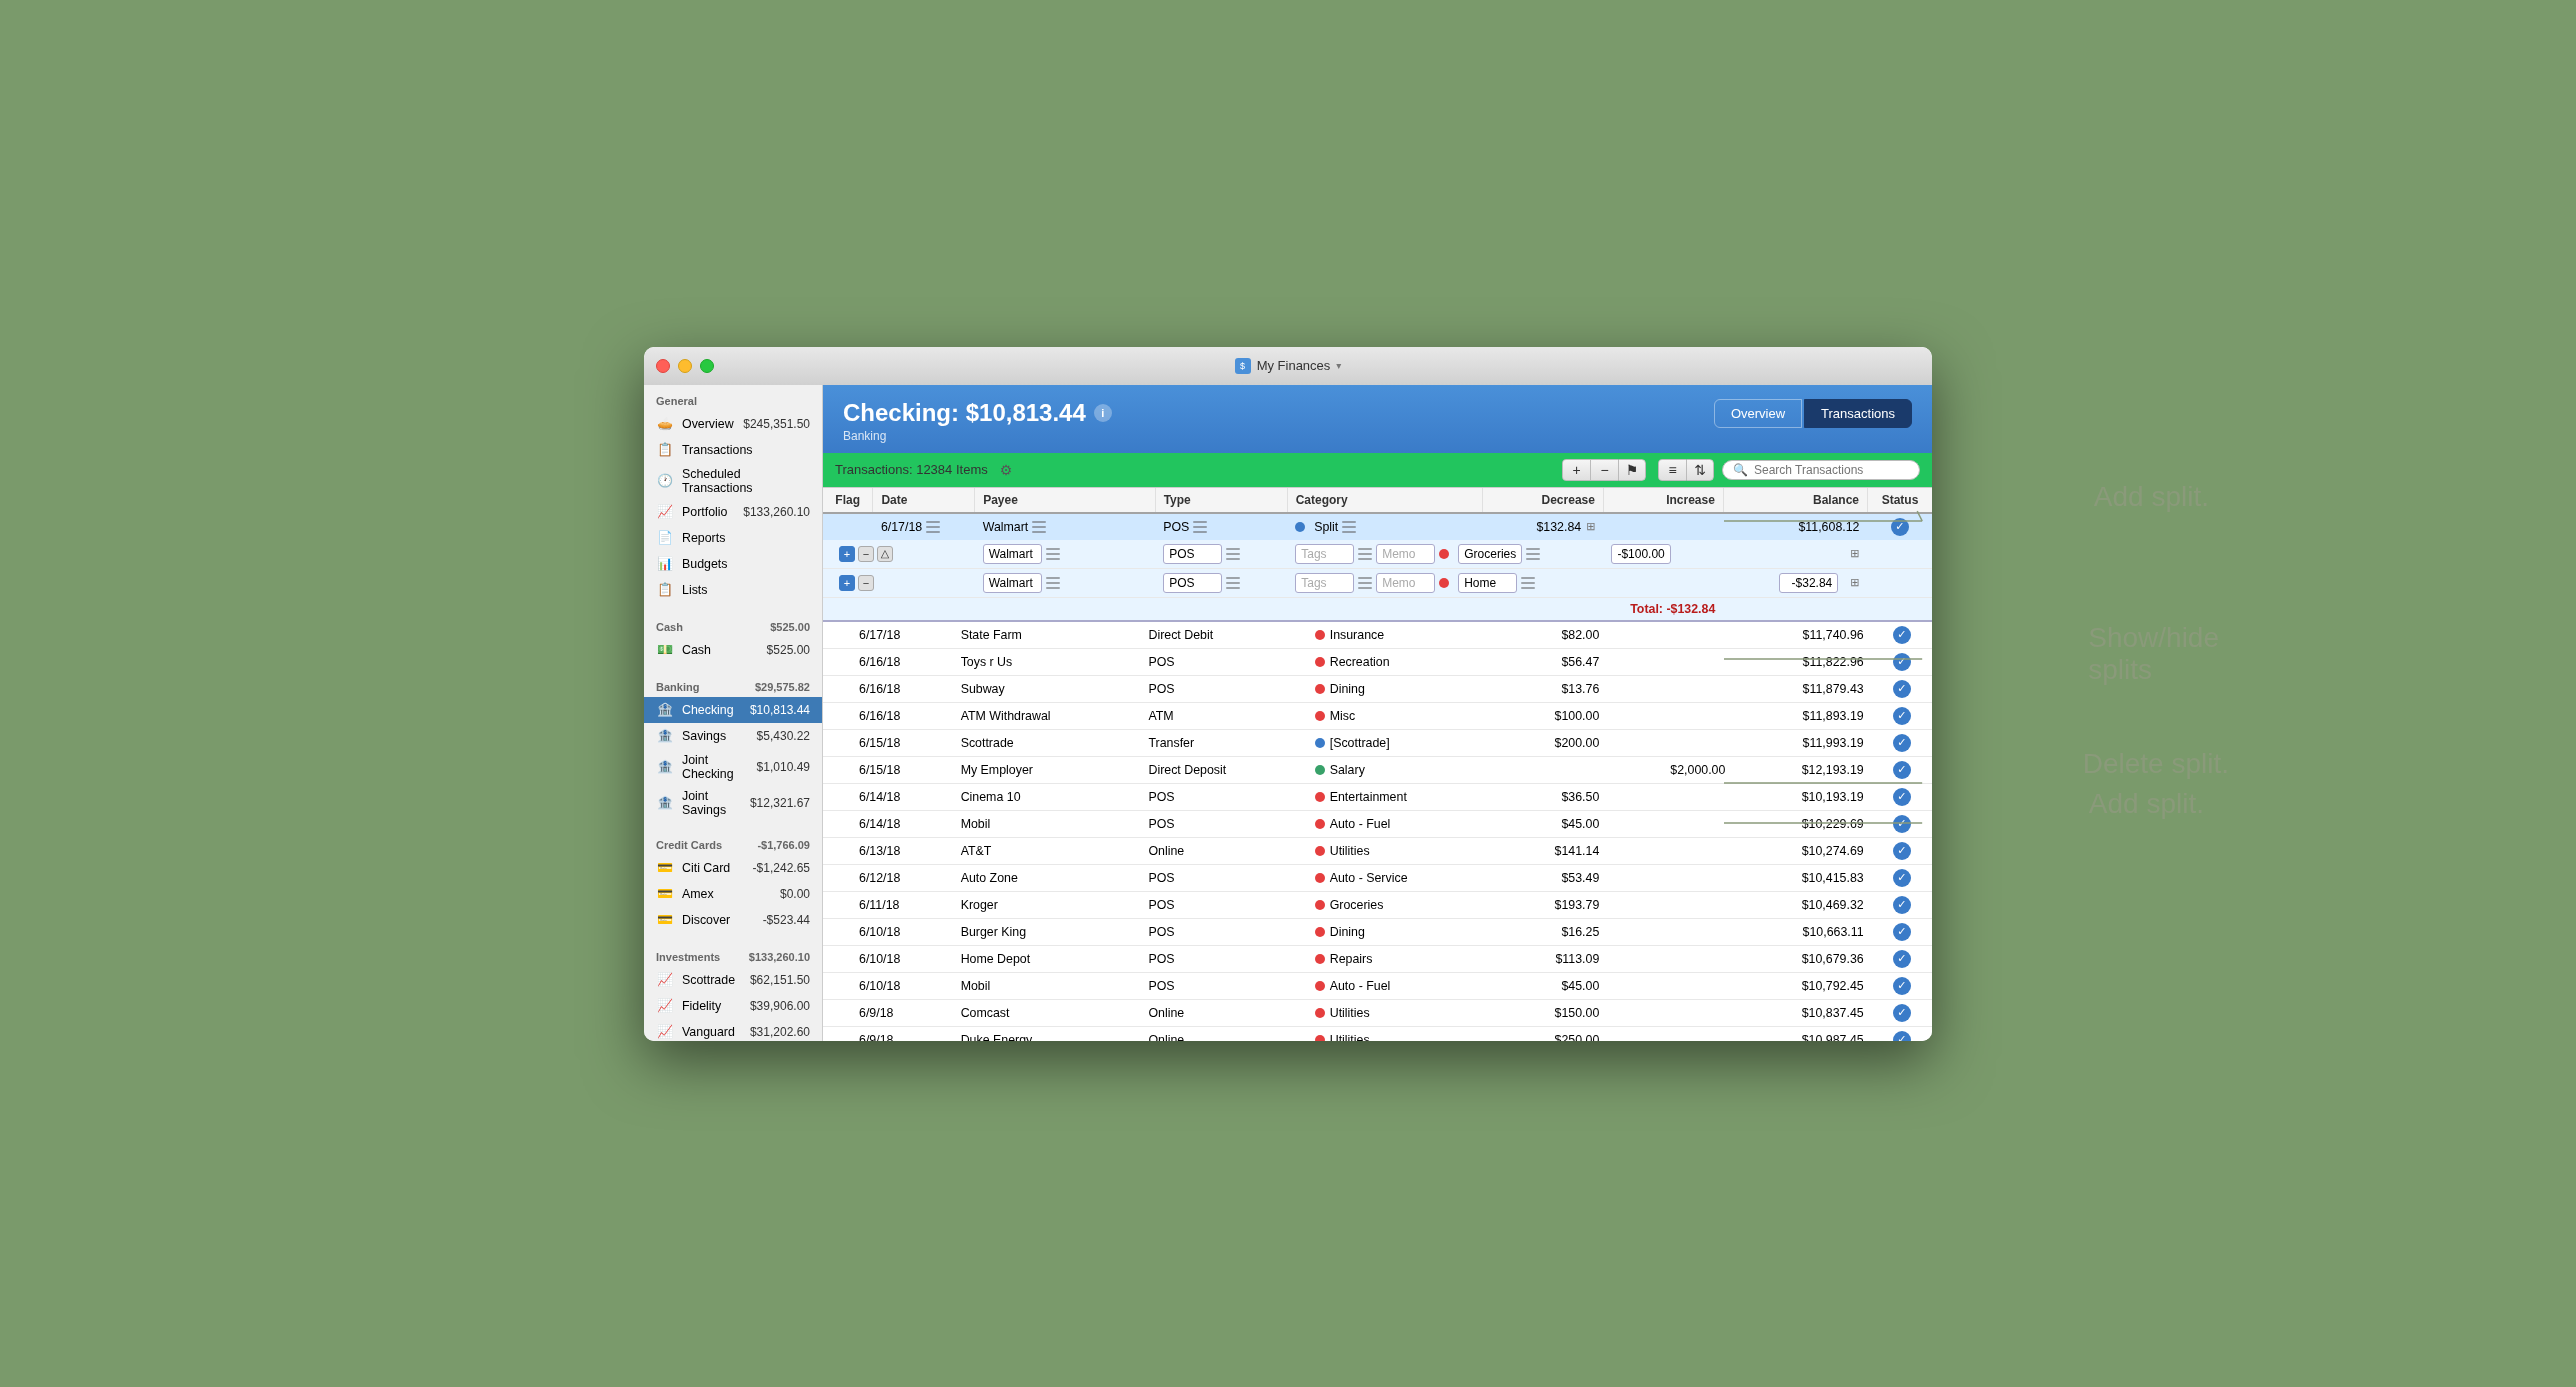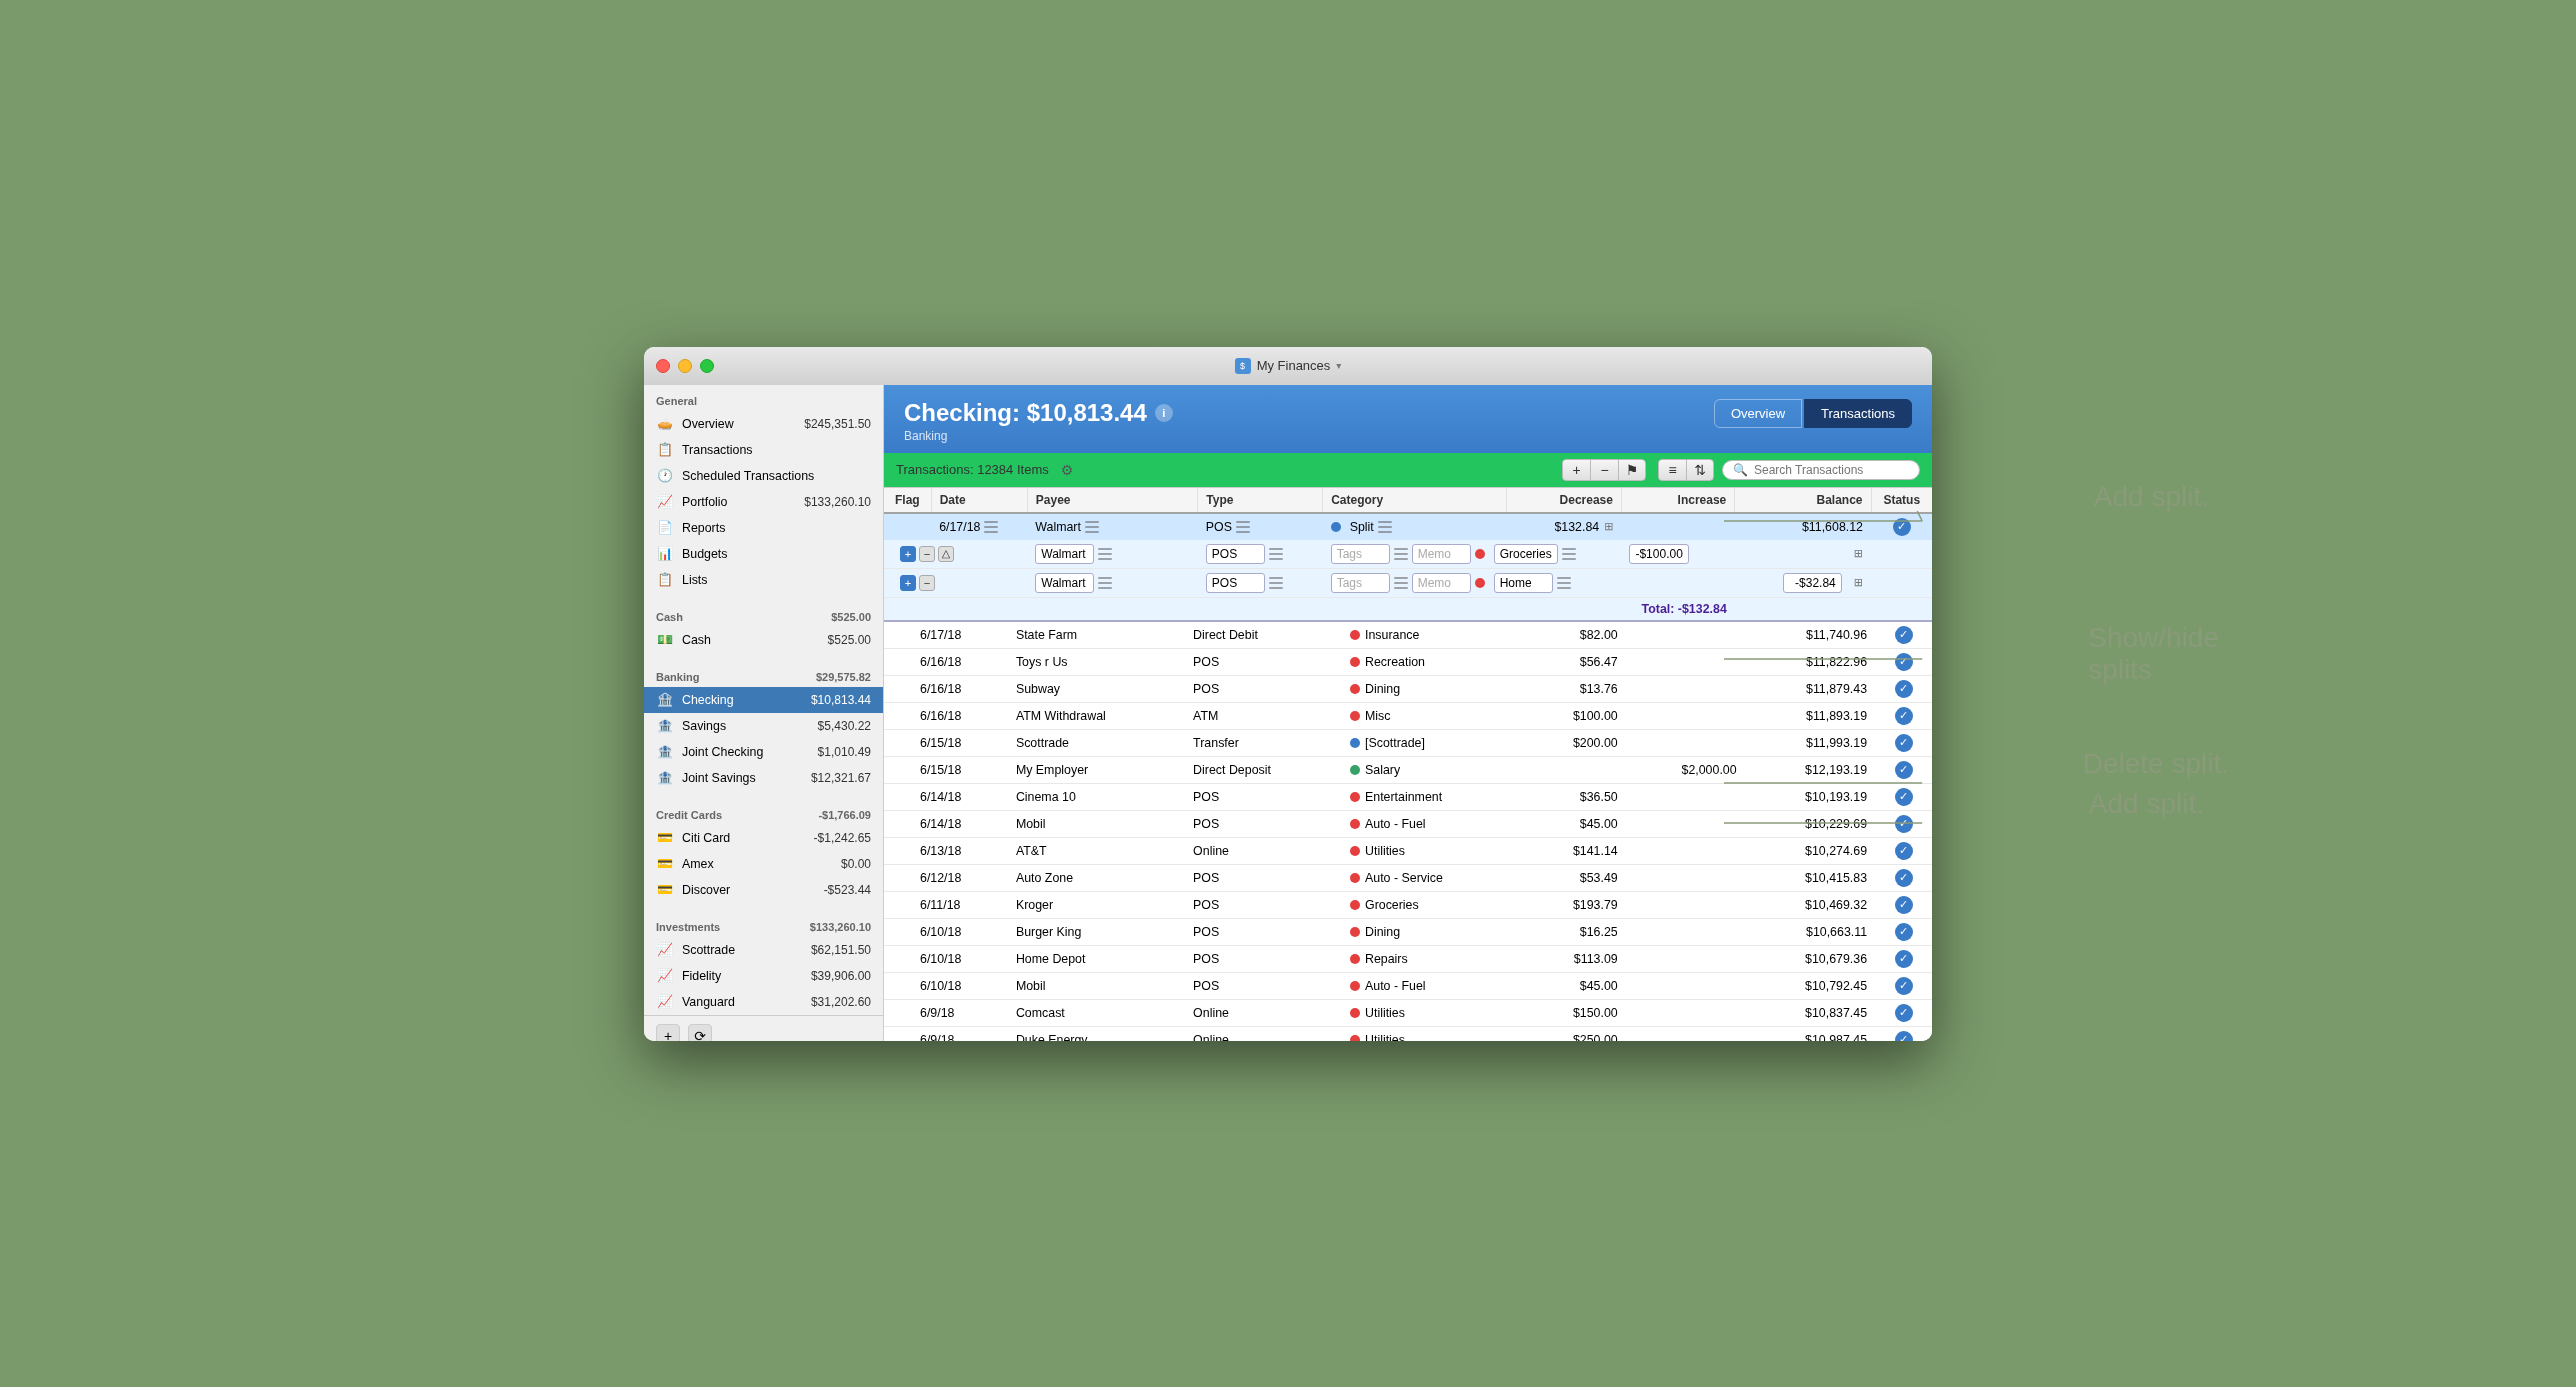--- a/index.html
+++ b/index.html
@@ -64,21 +64,21 @@
       font-size: 9px;
     }
     
     .main-layout {
       display: flex;
       flex: 1;
       overflow: hidden;
     }
     
     .sidebar {
-      width: 240px;
+      width: 179px;
       background: #f0f0f0;
       border-right: 1px solid #ccc;
       display: flex;
       flex-direction: column;
       overflow-y: auto;
       flex-shrink: 0;
     }
     .sidebar-section-header {
       font-size: 11px;
       font-weight: 600;
@@ -403,21 +403,21 @@
       font-size: 11px;
       color: #777;
       cursor: pointer;
       margin-left: 2px;
     }
 
     .split-total-label {
       text-align: right;
       padding-right: 8px;
       font-weight: 600;
-      color: #4c1d95;
+      color: #b91c1c;
     }
 
     .outer-wrapper {
       position: relative;
       display: inline-block;
     }
   </style>
 </head>
 <body>
 

